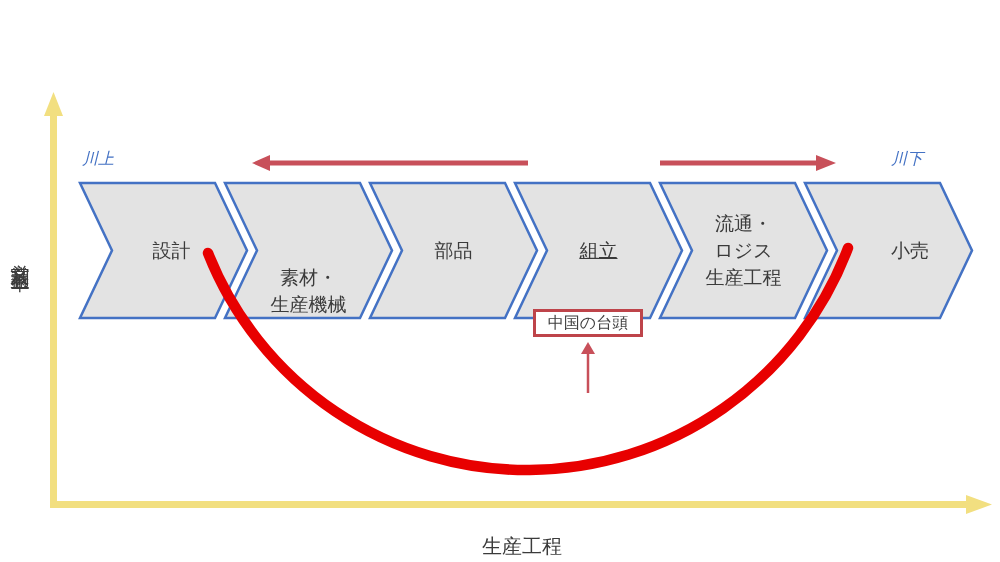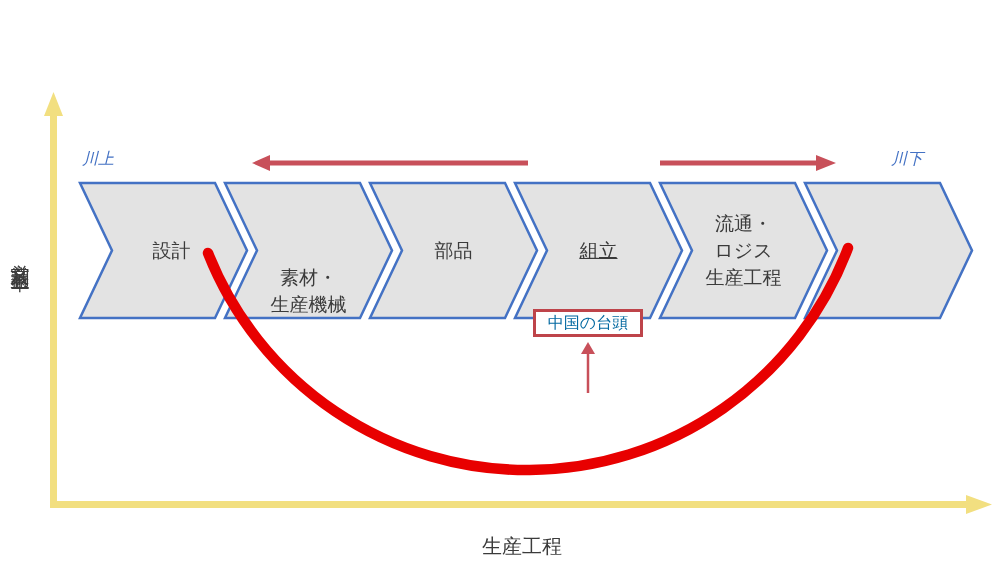--- a/index.html
+++ b/index.html
@@ -25,21 +25,21 @@
   #y-axis-label{
     left:7px;top:249px;writing-mode:vertical-rl;text-orientation:upright;
     font-size:19px;letter-spacing:2px;
   }
   #x-axis-label{left:422px;top:533px;width:200px;text-align:center;font-size:20px;}
   #annotation-box{
     position:absolute;left:533px;top:309px;width:110px;height:28px;
     box-sizing:border-box;border:3px solid #BE444A;background:#ffffff;
     display:flex;align-items:center;justify-content:center;z-index:3;
     font-family:"Liberation Serif","DejaVu Serif",serif;
-    font-size:16px;color:#0369a1;white-space:nowrap;
+    font-size:16px;color:#404040;white-space:nowrap;
   }
 </style>
 </head>
 <body>
 
 <div id="stage">
 
   <svg id="diagram-svg" width="1000" height="562" viewBox="0 0 1000 562">
 
     <g>
@@ -85,18 +85,19 @@
   <div class="flow-label" style="left:891px;top:149px;">川下</div>
 
   <div class="stage-label s1">設計</div>
   <div class="stage-label s2">素材・
 生産機械</div>
   <div class="stage-label s3">部品</div>
   <div class="stage-label s4">組立</div>
   <div class="stage-label s5">流通・
 ロジス
 生産工程</div>
+  <div class="stage-label s6">小売</div>
 
   <div id="annotation-box">
     <span>中国の台頭</span>
   </div>
 
 </div>
 
 </body></html>

